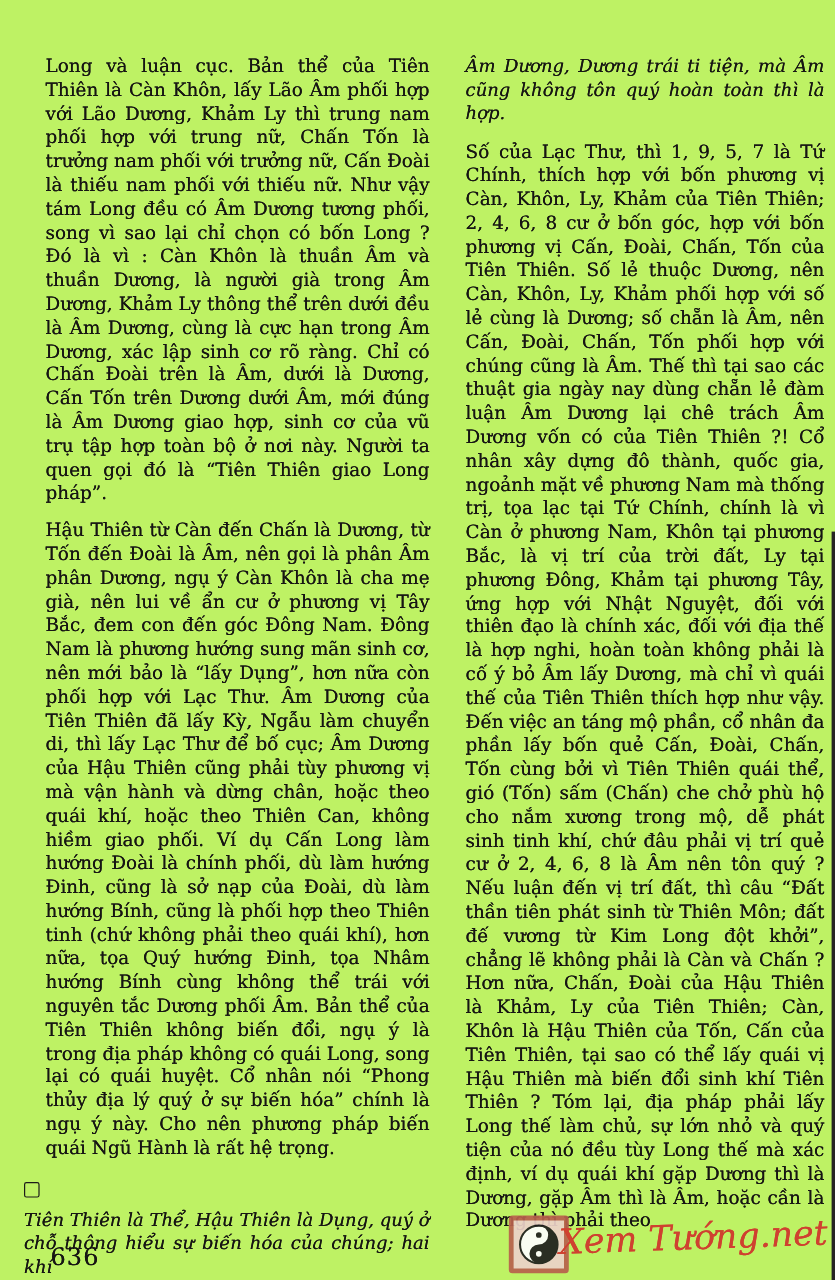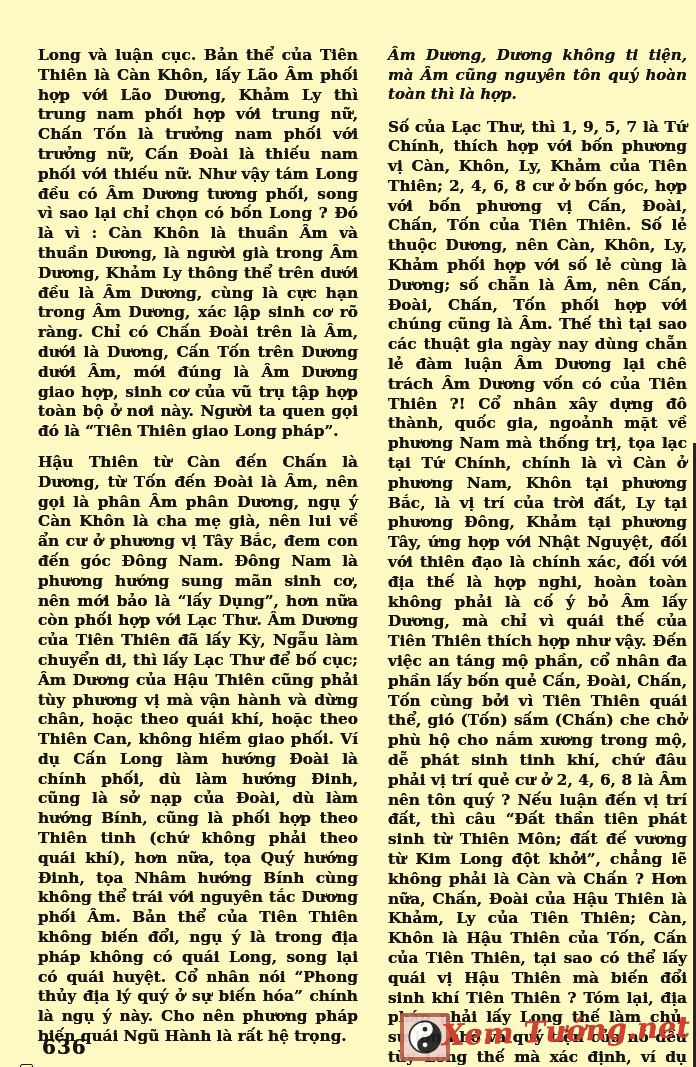--- a/index.html
+++ b/index.html
@@ -5,24 +5,23 @@
   html, body {
     margin: 0;
     padding: 0;
     background: #fbfaf6;
     font-family: "DejaVu Serif", "Liberation Serif", serif;
   }
   .page {
     position: relative;
     width: 696px;
     height: 1067px;
-    background: #fef9c3;
+    background: #bef264;
     overflow: hidden;
     color: #161513;
-    font-weight: bold;
   }
   .columns {
     position: absolute;
     top: 46px;
     left: 38px;
     display: flex;
     gap: 30px;
   }
   .col {
     text-align: justify;
@@ -115,21 +114,21 @@
     <div class="col col-left">
       <p>Long và luận cục. Bản thể của Tiên Thiên là Càn Khôn, lấy Lão Âm phối hợp với Lão Dương, Khảm Ly thì trung nam phối hợp với trung nữ, Chấn Tốn là trưởng nam phối với trưởng nữ, Cấn Đoài là thiếu nam phối với thiếu nữ. Như vậy tám Long đều có Âm Dương tương phối, song vì sao lại chỉ chọn có bốn Long ? Đó là vì : Càn Khôn là thuần Âm và thuần Dương, là người già trong Âm Dương, Khảm Ly thông thể trên dưới đều là Âm Dương, cùng là cực hạn trong Âm Dương, xác lập sinh cơ rõ ràng. Chỉ có Chấn Đoài trên là Âm, dưới là Dương, Cấn Tốn trên Dương dưới Âm, mới đúng là Âm Dương giao hợp, sinh cơ của vũ trụ tập hợp toàn bộ ở nơi này. Người ta quen gọi đó là “Tiên Thiên giao Long pháp”.</p>
       <p>Hậu Thiên từ Càn đến Chấn là Dương, từ Tốn đến Đoài là Âm, nên gọi là phân Âm phân Dương, ngụ ý Càn Khôn là cha mẹ già, nên lui về ẩn cư ở phương vị Tây Bắc, đem con đến góc Đông Nam. Đông Nam là phương hướng sung mãn sinh cơ, nên mới bảo là “lấy Dụng”, hơn nữa còn phối hợp với Lạc Thư. Âm Dương của Tiên Thiên đã lấy Kỳ, Ngẫu làm chuyển di, thì lấy Lạc Thư để bố cục; Âm Dương của Hậu Thiên cũng phải tùy phương vị mà vận hành và dừng chân, hoặc theo quái khí, hoặc theo Thiên Can, không hiềm giao phối. Ví dụ Cấn Long làm hướng Đoài là chính phối, dù làm hướng Đinh, cũng là sở nạp của Đoài, dù làm hướng Bính, cũng là phối hợp theo Thiên tinh (chứ không phải theo quái khí), hơn nữa, tọa Quý hướng Đinh, tọa Nhâm hướng Bính cùng không thể trái với nguyên tắc Dương phối Âm. Bản thể của Tiên Thiên không biến đổi, ngụ ý là trong địa pháp không có quái Long, song lại có quái huyệt. Cổ nhân nói “Phong thủy địa lý quý ở sự biến hóa” chính là ngụ ý này. Cho nên phương pháp biến quái Ngũ Hành là rất hệ trọng.</p>
       <div class="note">
         <span class="square-bullet"></span>
         <span>Tiên Thiên là Thể, Hậu Thiên là Dụng, quý ở chỗ thông hiểu sự biến hóa của chúng; hai khí</span>
       </div>
     </div>
 
     <div class="col col-right">
-      <p class="note-cont">Âm Dương, Dương không ti tiện, mà Âm cũng nguyên tôn quý hoàn toàn thì là hợp.</p>
+      <p class="note-cont">Âm Dương, Dương trái ti tiện, mà Âm cũng không tôn quý hoàn toàn thì là hợp.</p>
       <p>Số của Lạc Thư, thì 1, 9, 5, 7 là Tứ Chính, thích hợp với bốn phương vị Càn, Khôn, Ly, Khảm của Tiên Thiên; 2, 4, 6, 8 cư ở bốn góc, hợp với bốn phương vị Cấn, Đoài, Chấn, Tốn của Tiên Thiên. Số lẻ thuộc Dương, nên Càn, Khôn, Ly, Khảm phối hợp với số lẻ cùng là Dương; số chẵn là Âm, nên Cấn, Đoài, Chấn, Tốn phối hợp với chúng cũng là Âm. Thế thì tại sao các thuật gia ngày nay dùng chẵn lẻ đàm luận Âm Dương lại chê trách Âm Dương vốn có của Tiên Thiên ?! Cổ nhân xây dựng đô thành, quốc gia, ngoảnh mặt về phương Nam mà thống trị, tọa lạc tại Tứ Chính, chính là vì Càn ở phương Nam, Khôn tại phương Bắc, là vị trí của trời đất, Ly tại phương Đông, Khảm tại phương Tây, ứng hợp với Nhật Nguyệt, đối với thiên đạo là chính xác, đối với địa thế là hợp nghi, hoàn toàn không phải là cố ý bỏ Âm lấy Dương, mà chỉ vì quái thế của Tiên Thiên thích hợp như vậy. Đến việc an táng mộ phần, cổ nhân đa phần lấy bốn quẻ Cấn, Đoài, Chấn, Tốn cùng bởi vì Tiên Thiên quái thể, gió (Tốn) sấm (Chấn) che chở phù hộ cho nắm xương trong mộ, dễ phát sinh tinh khí, chứ đâu phải vị trí quẻ cư ở 2, 4, 6, 8 là Âm nên tôn quý ? Nếu luận đến vị trí đất, thì câu “Đất thần tiên phát sinh từ Thiên Môn; đất đế vương từ Kim Long đột khởi”, chẳng lẽ không phải là Càn và Chấn ? Hơn nữa, Chấn, Đoài của Hậu Thiên là Khảm, Ly của Tiên Thiên; Càn, Khôn là Hậu Thiên của Tốn, Cấn của Tiên Thiên, tại sao có thể lấy quái vị Hậu Thiên mà biến đổi sinh khí Tiên Thiên ? Tóm lại, địa pháp phải lấy Long thế làm chủ, sự lớn nhỏ và quý tiện của nó đều tùy Long thế mà xác định, ví dụ quái khí gặp Dương thì là Dương, gặp Âm thì là Âm, hoặc cần là Dương thì phải theo</p>
     </div>
 
   </div>
 
   <div class="page-number">636</div>
 
   <div class="watermark">
     <div class="yinyang-box">
       <svg width="34" height="34" viewBox="0 0 100 100" aria-hidden="true">

